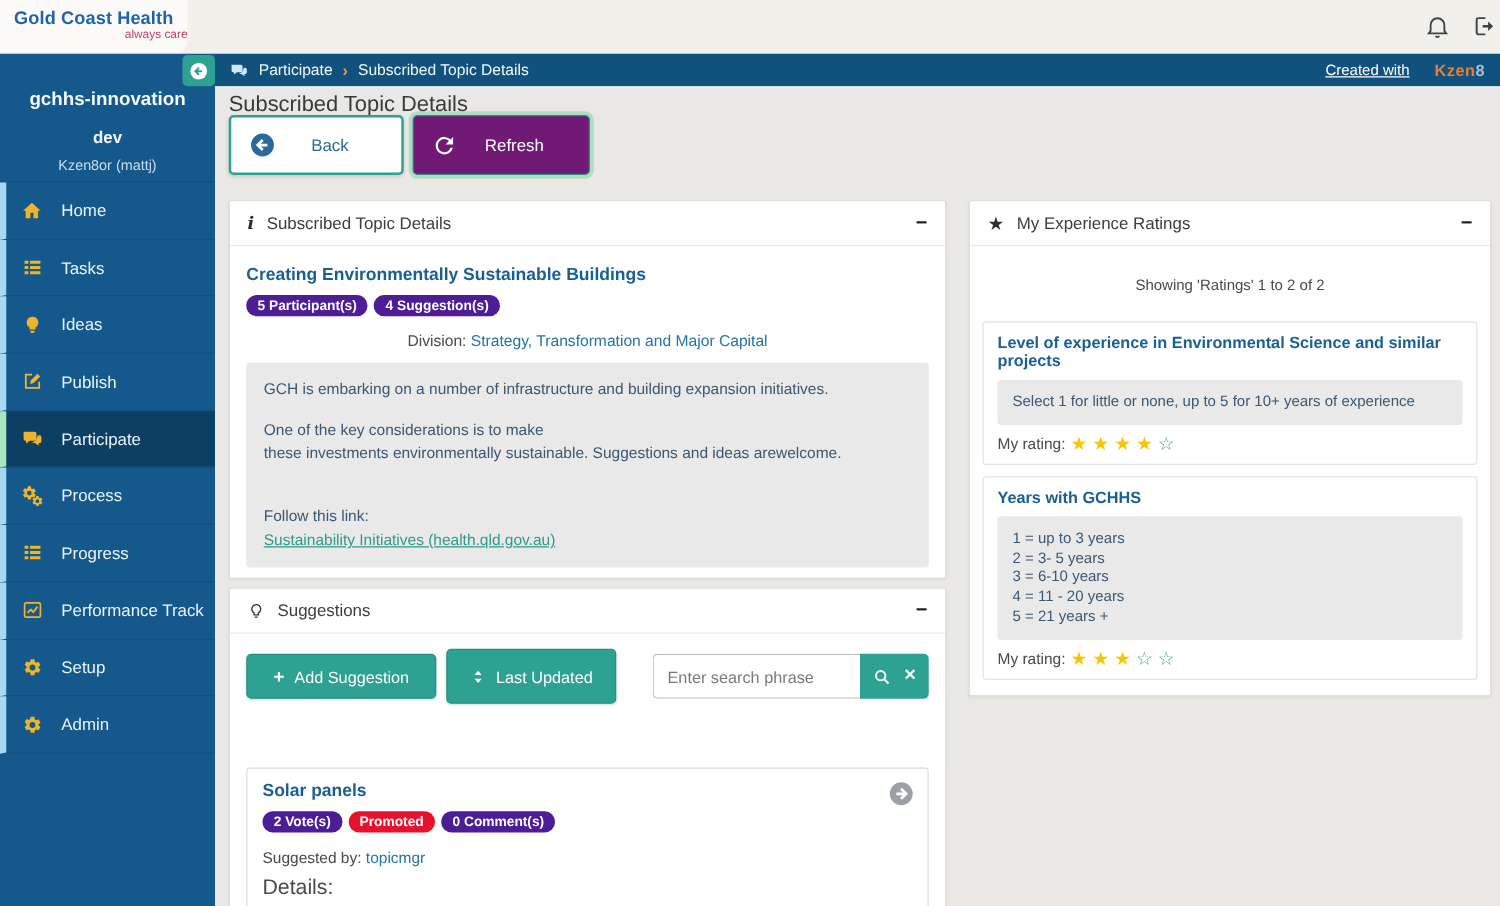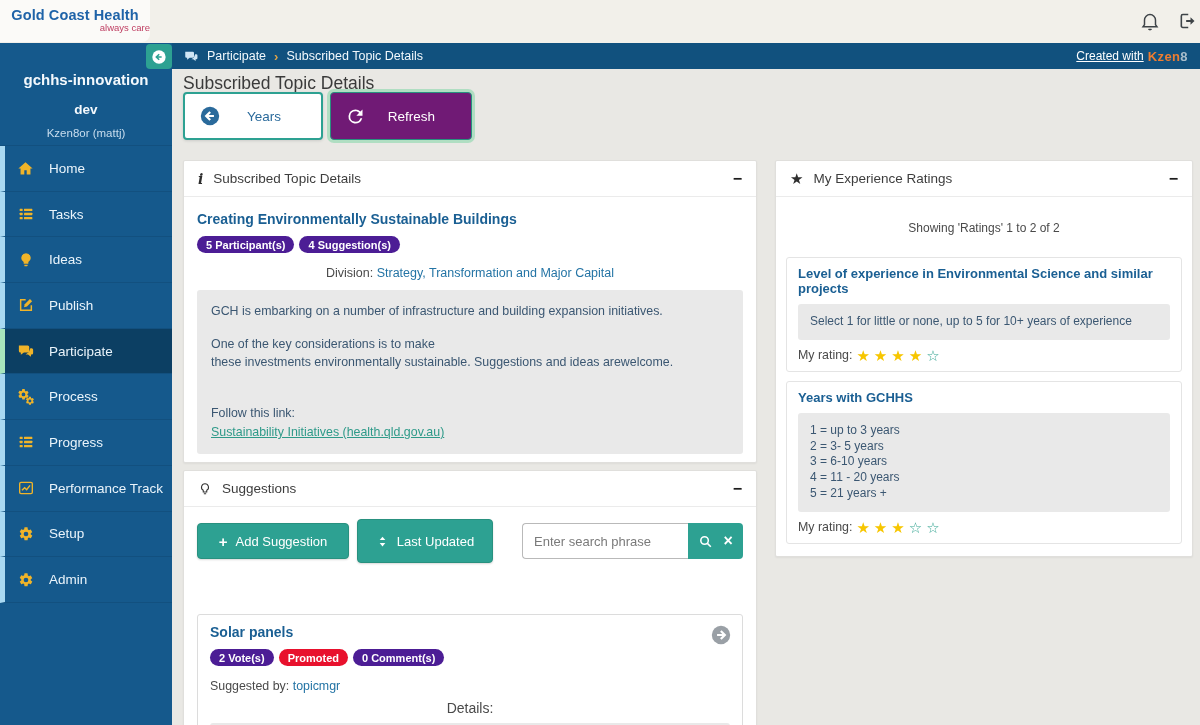--- a/index.html
+++ b/index.html
@@ -14,21 +14,21 @@
   .logo-tagline { color:#bf3f63; font-size:9.5px; text-align:right; margin-top:-1px; }
   .tb-icon { position:absolute; cursor:pointer; display:flex; }
   .tb-bell { left:1139px; top:10px; }
   .tb-exit { left:1177px; top:11px; }
 
   
   .breadbar { position:absolute; left:172px; top:43px; width:1028px; height:26px; background:#11517e; display:flex; align-items:center; padding:0 12px 0 12px; }
   .crumbs { display:flex; align-items:center; gap:8px; color:#fff; font-size:12.5px; }
   .crumb { color:#f2f8fc; text-decoration:none; cursor:pointer; }
   .crumb-sep { color:#e0a54b; font-weight:700; font-size:13px; }
-  .created { margin-left:auto; font-size:12px; display:flex; gap:4px; align-items:center; cursor:pointer; }
+  .created { margin-left:auto; font-size:12px; display:flex; gap:20px; align-items:center; cursor:pointer; }
   .created-link { color:#fff; text-decoration:underline; }
   .brand { font-weight:700; font-size:13px; letter-spacing:0.4px; }
   .brand-k { color:#ee7d31; }
   .brand-8 { color:#a9bdcb; }
 
   .collapse-btn { position:absolute; left:146px; top:44px; width:26px; height:25px; background:#2da192; border:none; border-radius:4px; display:flex; align-items:center; justify-content:center; cursor:pointer; z-index:6; }
 
   
   .sidebar { position:absolute; left:0; top:43px; width:172px; height:682px; background:#15598c; }
   .ws  { margin-top:28px; text-align:center; color:#f4f9fd; font-weight:700; font-size:15px; }
@@ -80,21 +80,21 @@
   .search-input::placeholder { color:#7a7a7a; }
   .search-btns { width:55px; background:#2da192; border-radius:0 4px 4px 0; display:flex; align-items:center; justify-content:space-evenly; color:#fff; cursor:pointer; }
   .x-glyph { font-size:16px; font-weight:700; line-height:1; }
 
   .sugg-item { margin-top:51px; border:1px solid #dcdcdc; border-radius:3px; padding:9px 12px; position:relative; }
   .sugg-title { color:#1a5f93; font-size:14px; font-weight:700; }
   .arrow-btn { position:absolute; right:10px; top:9px; cursor:pointer; display:flex; }
   .sugg-badges { display:flex; gap:5px; margin-top:9px; }
   .sugg-by { margin-top:13px; font-size:12.4px; color:#4a4a4a; }
   .sugg-by .val { color:#2474a5; }
-  .sugg-details-label { margin-top:7px; font-size:14px; color:#4a4a4a;text-align:center; }
+  .sugg-details-label { margin-top:7px; font-size:17px; color:#4a4a4a; }
   .sugg-graybox { margin-top:7px; background:#e9e9e9; border-radius:3px; padding:14px; font-size:12.4px; color:#3b5772; height:70px; }
 
   .showing { text-align:center; margin-top:24px; font-size:12px; color:#4a4a4a; }
   .rating-item { margin:0 10px; border:1px solid #e4e4e4; border-radius:3px; padding:8px 11px; }
   .rating-item.first { margin-top:22px; }
   .rating-item + .rating-item { margin-top:9px; }
   .rating-item:last-child { margin-bottom:12px; }
   .rating-title { color:#1a5f93; font-size:13px; font-weight:700; }
   .rating-desc { margin-top:8px; background:#e9e9e9; border-radius:3px; padding:10px 12px; font-size:12px; color:#3b5772; line-height:1.32; }
   .rating-row { margin-top:8px; display:flex; align-items:center; font-size:12.4px; color:#4a4a4a; }
@@ -264,21 +264,21 @@
     <h1 class="page-title">Subscribed Topic Details</h1>
 
     <div class="toolbar">
       <button class="btn-back">
         <span style="display:flex;">
             <svg viewBox="0 0 24 24" width="22" height="22">
               <circle cx="12" cy="12" r="10" fill="#2a6a9b"></circle>
               <path fill="none" stroke="#fff" stroke-width="2.4" d="M16.3 12H8.6M12.2 7.6 7.8 12l4.4 4.4"></path>
             </svg>
           </span>
-        <span class="lbl">Years</span>
+        <span class="lbl">Back</span>
       </button>
       <button class="btn-refresh">
         <span style="display:flex;">
             <svg viewBox="0 0 24 24" width="21" height="21">
               <path fill="#fff" d="M17.65 6.35A7.96 7.96 0 0 0 12 4a8 8 0 1 0 7.73 10h-2.08A6 6 0 1 1 12 6c1.66 0 3.14.69 4.22 1.78L13 11h7V4l-2.35 2.35z"></path>
             </svg>
           </span>
         <span class="lbl">Refresh</span>
       </button>
     </div>

